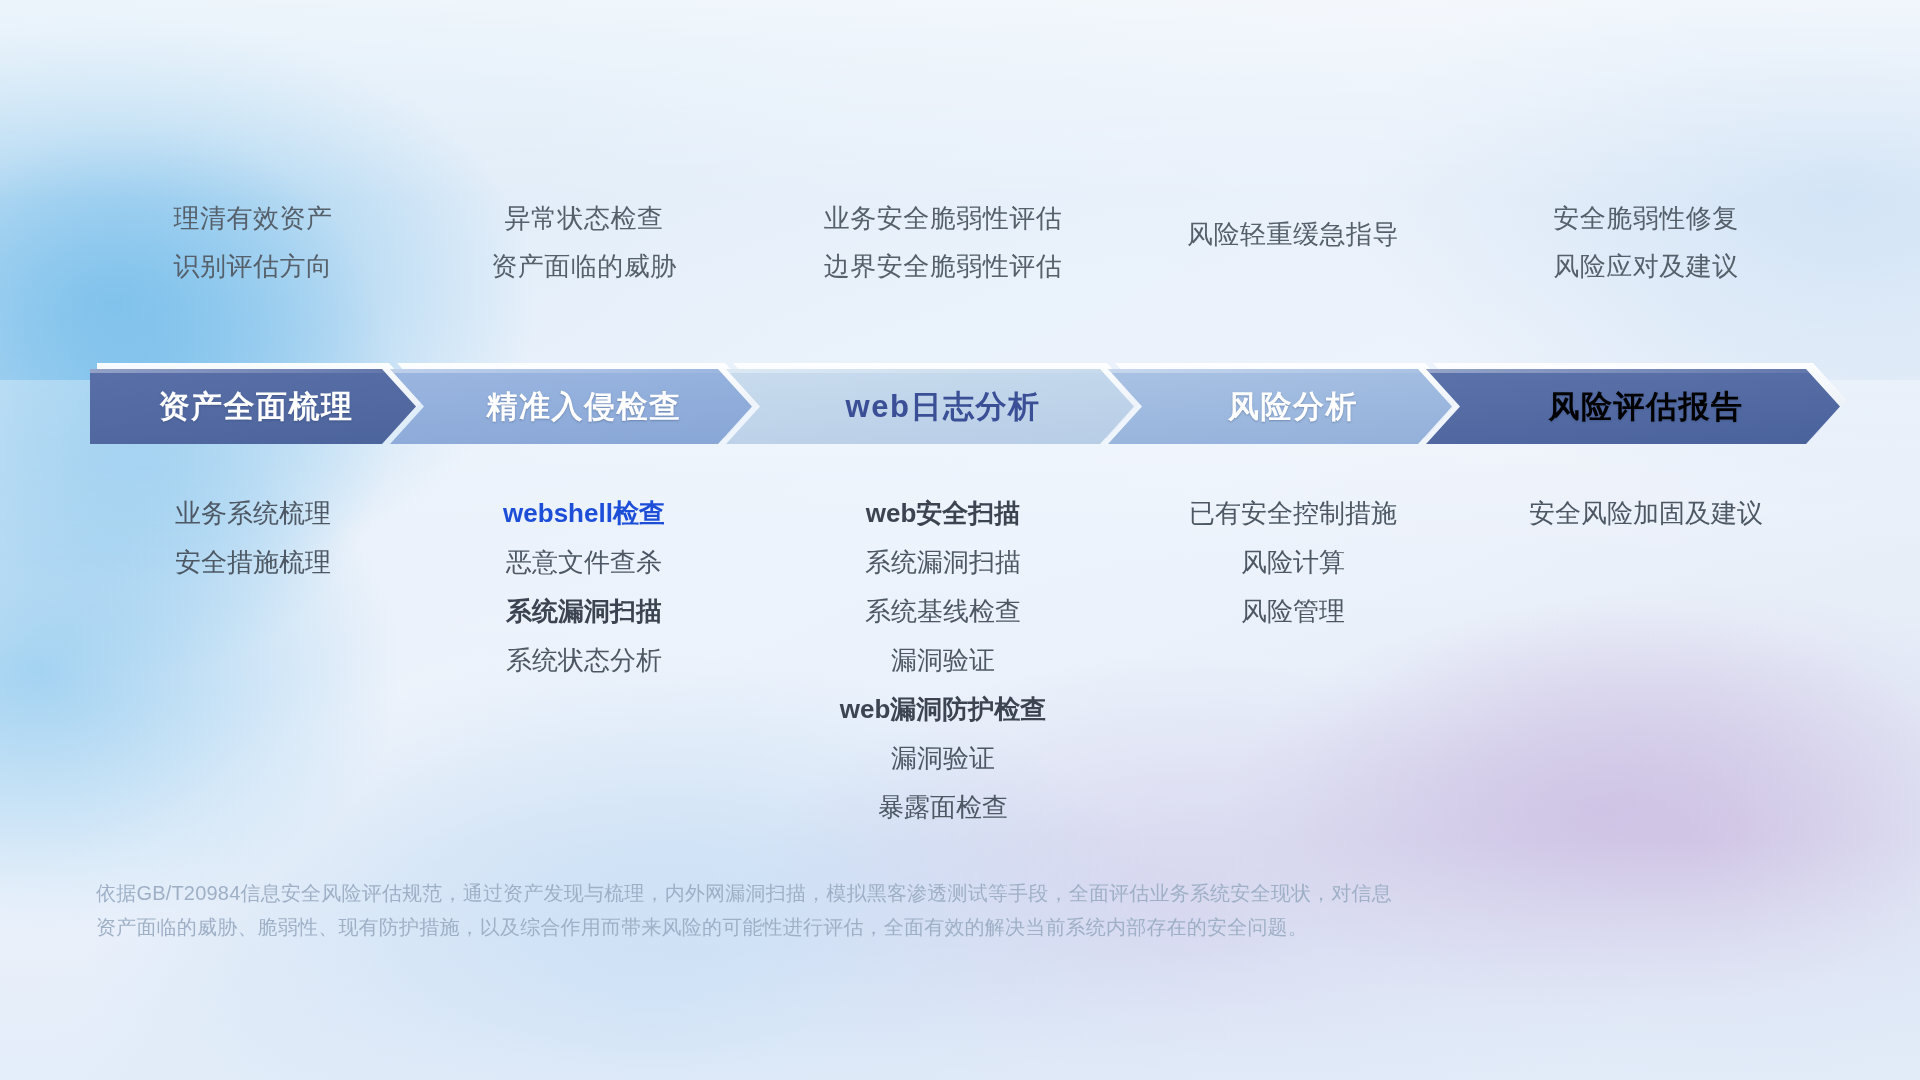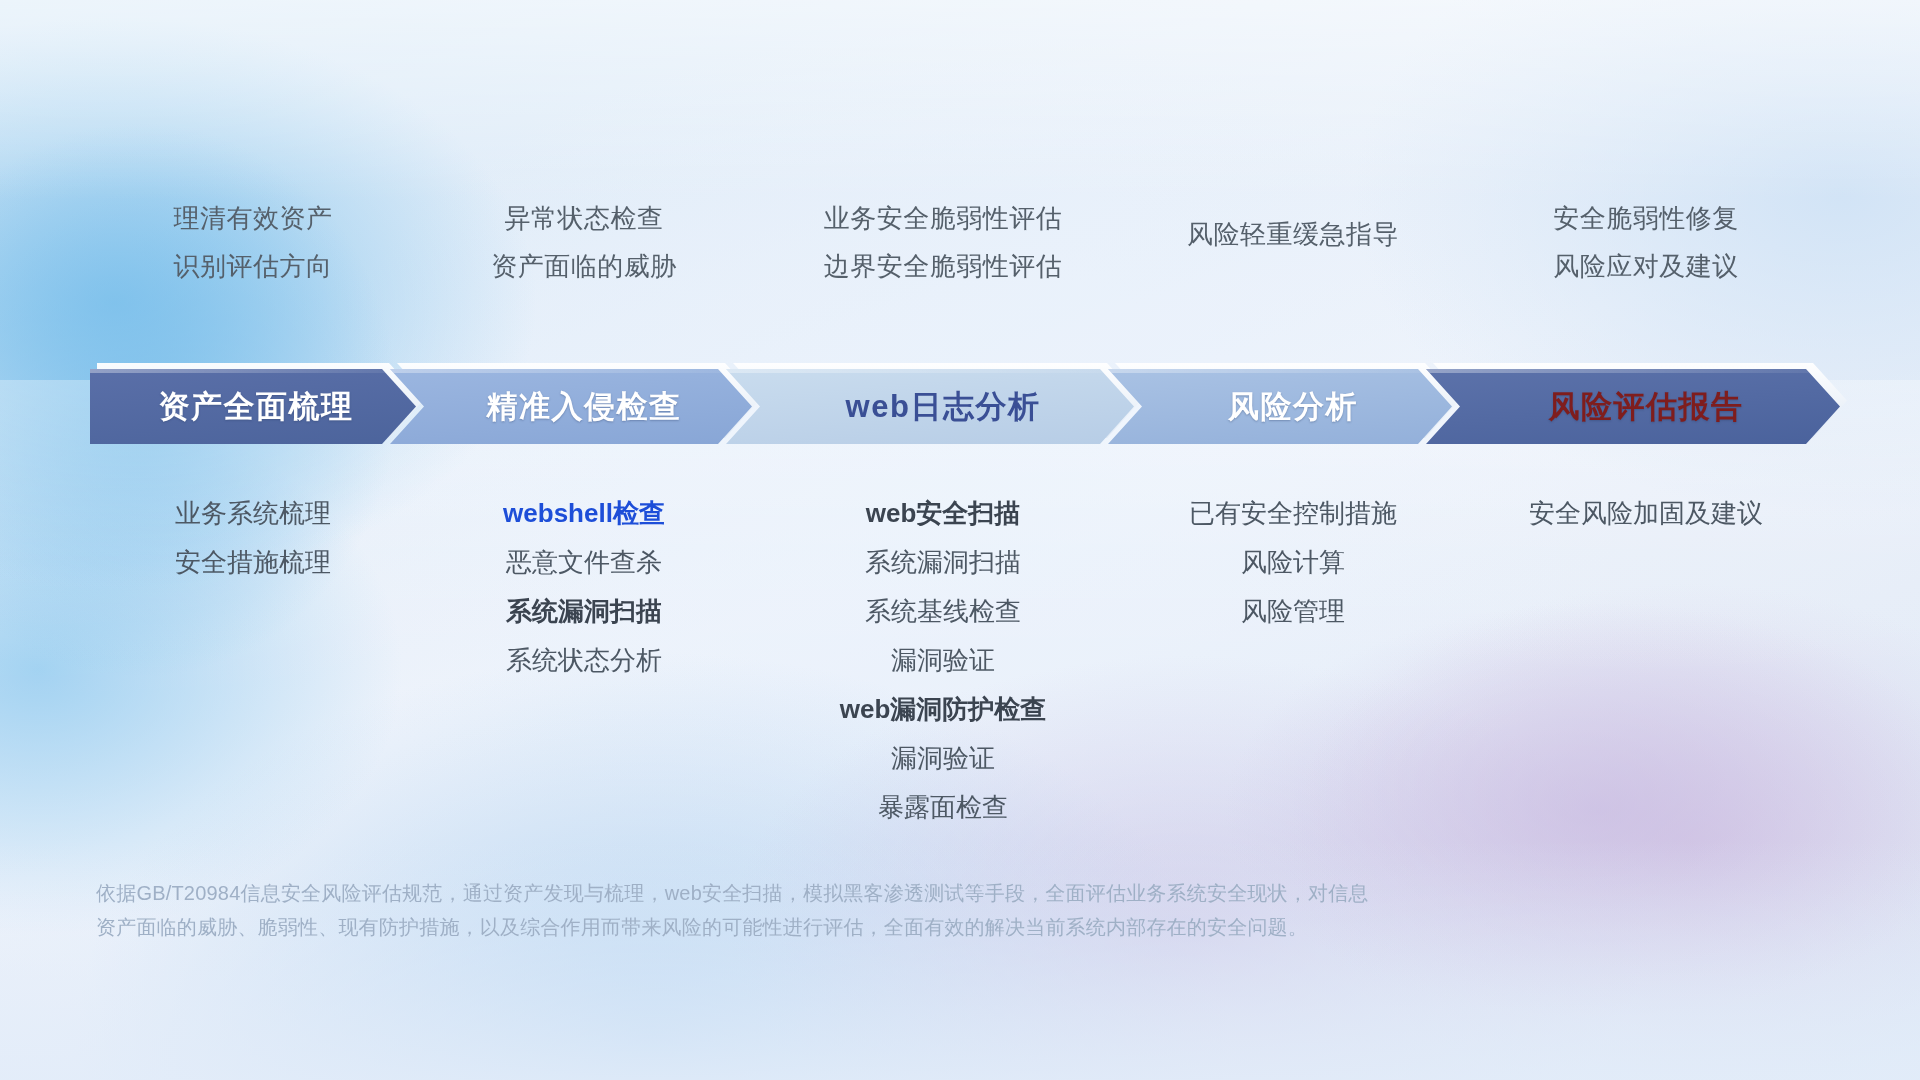--- a/index.html
+++ b/index.html
@@ -220,21 +220,21 @@
         <div class="label" style="color: rgb(58, 79, 149); padding-left: 26px;">web日志分析</div>
       </div>
       <div class="arrow" style="width: 344px;">
         <div class="bevel shape-mid"></div>
         <div class="fill shape-mid" style="background: linear-gradient(175deg, rgb(169, 194, 228) 0%, rgb(147, 176, 218) 100%);"></div>
         <div class="label" style="color: rgb(255, 255, 255); text-shadow: rgba(40, 60, 100, 0.35) 0px 1px 2px; padding-left: 26px;">风险分析</div>
       </div>
       <div class="arrow" style="width: 414px;">
         <div class="bevel shape-mid"></div>
         <div class="fill shape-mid" style="background: linear-gradient(175deg, rgb(92, 114, 170) 0%, rgb(74, 98, 156) 100%);"></div>
-        <div class="label" style="color: #7f1d1d; text-shadow: rgba(40, 60, 100, 0.35) 0px 1px 2px; padding-left: 26px;">风险评估报告</div>
+        <div class="label" style="color: #000000; text-shadow: rgba(40, 60, 100, 0.35) 0px 1px 2px; padding-left: 26px;">风险评估报告</div>
       </div>
     </div>
 
   <div class="bottom-row" id="bottom-row">
       <div class="bottom-col" style="width: 326px;">
         <div class="bline">业务系统梳理</div>
         <div class="bline">安全措施梳理</div>
       </div>
       <div class="bottom-col" style="width: 336px;">
         <div class="bline" style="font-weight: bold; color: #1d4ed8;">webshell检查</div>
@@ -255,17 +255,17 @@
         <div class="bline">已有安全控制措施</div>
         <div class="bline">风险计算</div>
         <div class="bline">风险管理</div>
       </div>
       <div class="bottom-col" style="width: 388px;">
         <div class="bline">安全风险加固及建议</div>
       </div>
     </div>
 
   <div class="footer">
-    <div>依据GB/T20984信息安全风险评估规范，通过资产发现与梳理，web安全扫描，模拟黑客渗透测试等手段，全面评估业务系统安全现状，对信息</div>
+    <div>依据GB/T20984信息安全风险评估规范，通过资产发现与梳理，内外网漏洞扫描，模拟黑客渗透测试等手段，全面评估业务系统安全现状，对信息</div>
     <div>资产面临的威胁、脆弱性、现有防护措施，以及综合作用而带来风险的可能性进行评估，全面有效的解决当前系统内部存在的安全问题。</div>
   </div>
 
 </div>
 
 </body></html>

